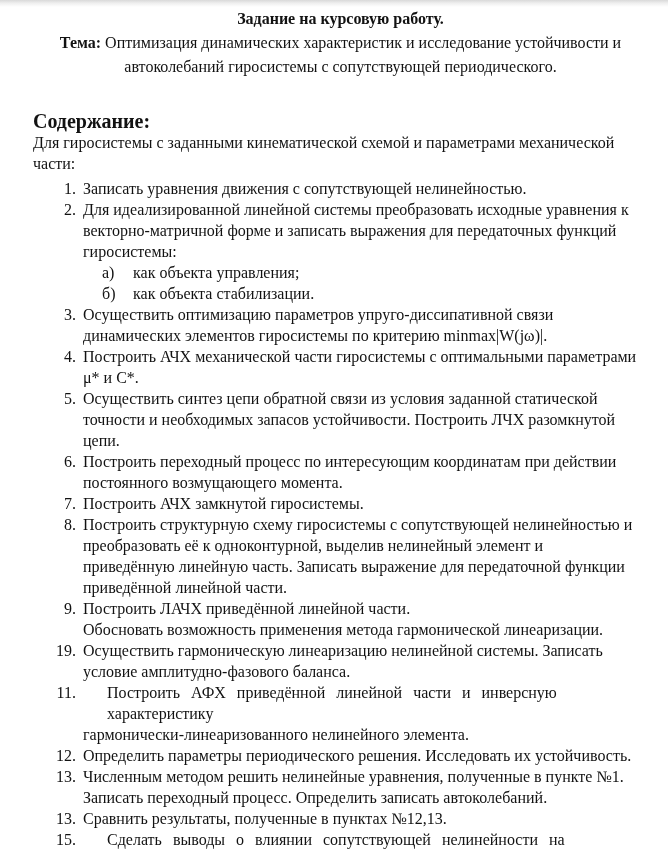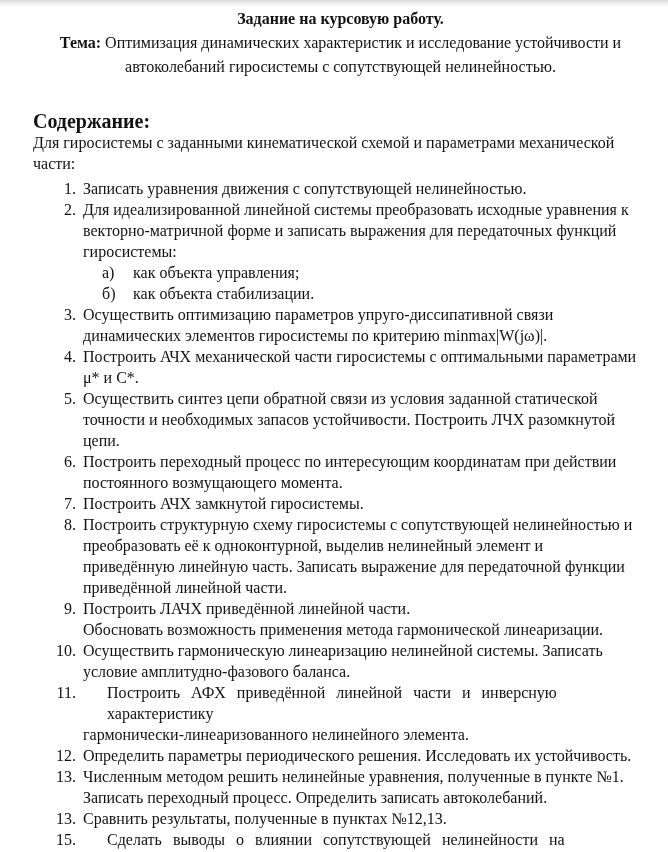--- a/index.html
+++ b/index.html
@@ -63,21 +63,21 @@
 </head>
 <body>
 
 <div class="page">
   <div class="top-shade"></div>
   <div class="content">
 
     <div class="doc-header">
       <div class="doc-title">Задание на курсовую работу.</div>
       <div><span class="theme-label">Тема:</span> <span>Оптимизация динамических характеристик и исследование устойчивости и</span></div>
-      <div>автоколебаний гиросистемы с сопутствующей нелинейностью.</div>
+      <div>автоколебаний гиросистемы с сопутствующей периодического.</div>
     </div>
 
     <div class="contents-heading">Содержание:</div>
 
     <div class="intro">Для гиросистемы с заданными кинематической схемой и параметрами механической
 части:</div>
 
     <div class="task-list">
         <div class="item">
           <div class="num">1.</div>
@@ -146,21 +146,21 @@
           </div>
         </div>
         <div class="item">
           <div class="num">9.</div>
           <div class="txt">
             <div>Построить ЛАЧХ приведённой линейной части.</div>
             <div>Обосновать возможность применения метода гармонической линеаризации.</div>
           </div>
         </div>
         <div class="item">
-          <div class="num">10.</div>
+          <div class="num">19.</div>
           <div class="txt">
             <div>Осуществить гармоническую линеаризацию нелинейной системы. Записать</div>
             <div>условие амплитудно-фазового баланса.</div>
           </div>
         </div>
         <div class="item">
           <div class="num">11.</div>
           <div class="txt">
             <div class="spread">Построить АФХ приведённой линейной части и инверсную характеристику</div>
             <div>гармонически-линеаризованного нелинейного элемента.</div>

